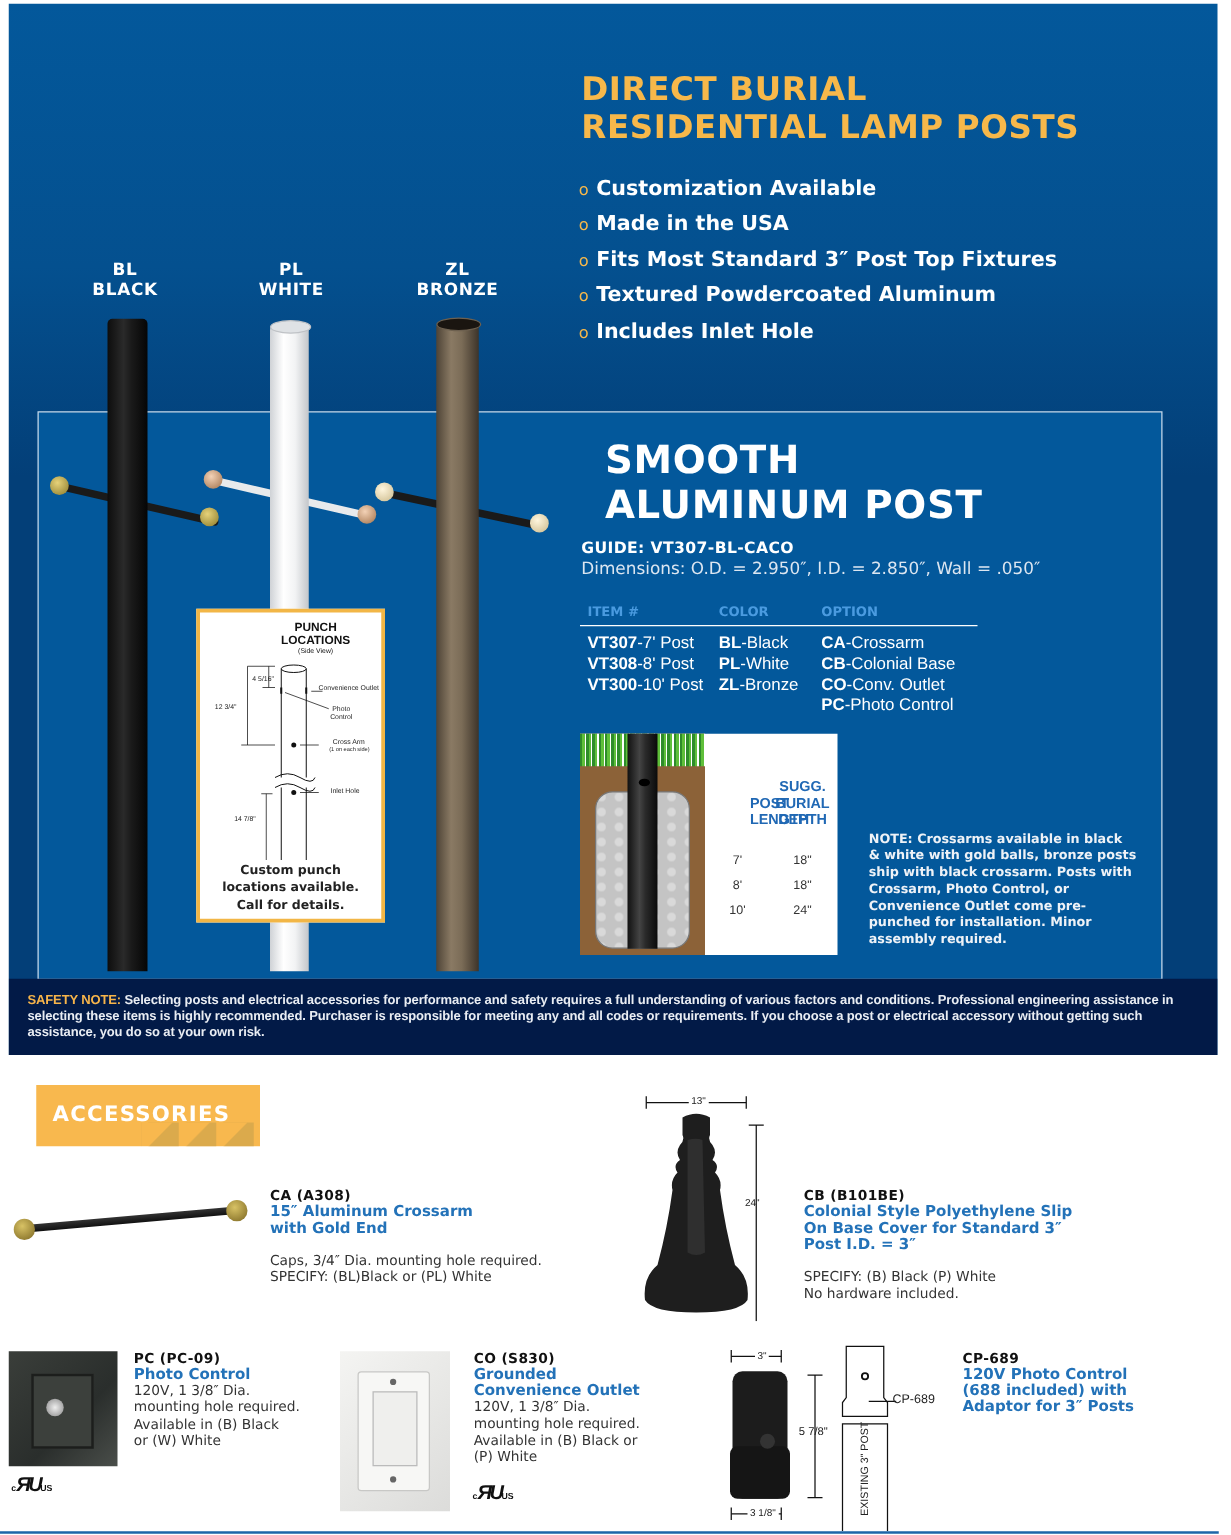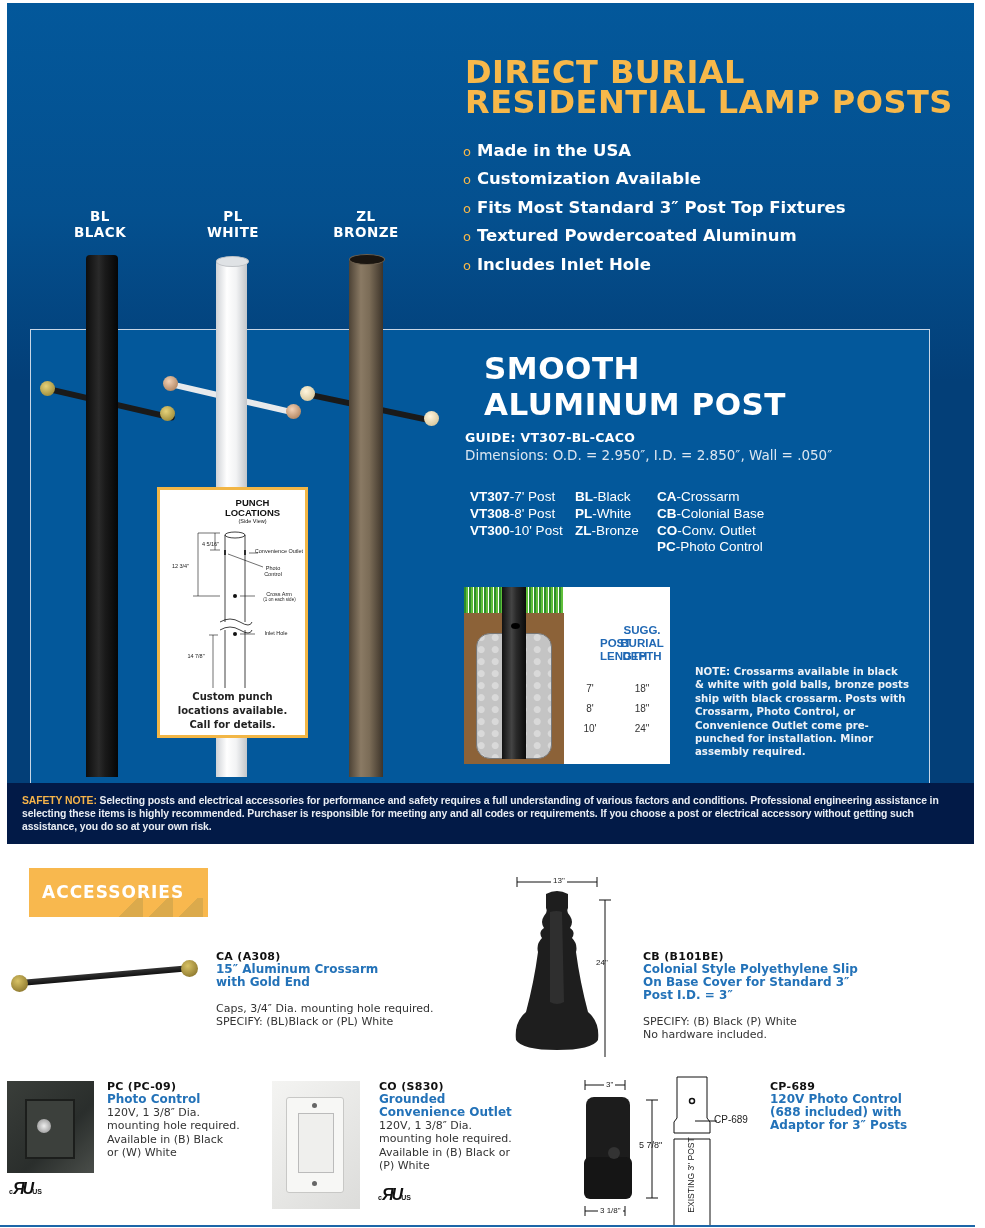--- a/index.html
+++ b/index.html
@@ -23,21 +23,21 @@
   .safety-note {
     position: absolute; left: 22px; top: 794px; width: 930px;
     font-family: "Liberation Sans", sans-serif; font-size: 10.4px; font-weight: bold;
     line-height: 13px; color: #e9edf3; letter-spacing: -0.1px;
   }
   .safety-note .lbl { color: #f6b44a; }
 
   .title {
     position: absolute; left: 465px; top: 57px;
     font-family: "DejaVu Sans", sans-serif; font-weight: bold;
-    font-size: 32px; line-height: 30px; color: #f7b84a; letter-spacing: 0.5px;
+    font-size: 26px; line-height: 30px; color: #f7b84a; letter-spacing: 0.5px;
   }
   .features { position: absolute; left: 463px; top: 140px; list-style: none; }
   .features li {
     font-family: "DejaVu Sans", sans-serif; font-weight: bold; font-size: 16.5px;
     color: #fff; height: 28.4px; line-height: 22px;
   }
   .features li .bullet { color: #f7b84a; font-size: 13px; margin-right: 6px; font-weight: normal; }
 
   .color-label {
     position: absolute; width: 120px; text-align: center;
@@ -149,22 +149,22 @@
   <div class="inner-box"></div>
   <div class="safety-band"></div>
 </div>
 
 <div class="title">
   <div>DIRECT BURIAL</div>
   <div>RESIDENTIAL LAMP POSTS</div>
 </div>
 
 <ul class="features">
+  <li><span class="bullet">o</span><span>Customization Available</span></li>
   <li><span class="bullet">o</span><span>Made in the USA</span></li>
-  <li><span class="bullet">o</span><span>Customization Available</span></li>
   <li><span class="bullet">o</span><span>Fits Most Standard 3″ Post Top Fixtures</span></li>
   <li><span class="bullet">o</span><span>Textured Powdercoated Aluminum</span></li>
   <li><span class="bullet">o</span><span>Includes Inlet Hole</span></li>
 </ul>
 
 <div class="color-label" style="left:40px; top:208px;">
   <div>BL</div>
   <div>BLACK</div>
 </div>
 <div class="color-label" style="left:173px; top:208px;">
@@ -238,20 +238,25 @@
 </div>
 
 <div class="section-title">
   <div>SMOOTH</div>
   <div>ALUMINUM POST</div>
 </div>
 <div class="guide">GUIDE: VT307-BL-CACO</div>
 <div class="dims">Dimensions: O.D. = 2.950″, I.D. = 2.850″, Wall = .050″</div>
 
 <div class="spec-table">
+  <div class="spec-head">
+    <span class="c1">ITEM #</span>
+    <span class="c2">COLOR</span>
+    <span class="c3">OPTION</span>
+  </div>
   <div class="spec-body">
     <div class="col c1">
       <div><b>VT307</b><span style="display:inline">-7' Post</span></div>
       <div><b>VT308</b><span style="display:inline">-8' Post</span></div>
       <div><b>VT300</b><span style="display:inline">-10' Post</span></div>
     </div>
     <div class="col c2">
       <div><b>BL</b><span style="display:inline">-Black</span></div>
       <div><b>PL</b><span style="display:inline">-White</span></div>
       <div><b>ZL</b><span style="display:inline">-Bronze</span></div>

